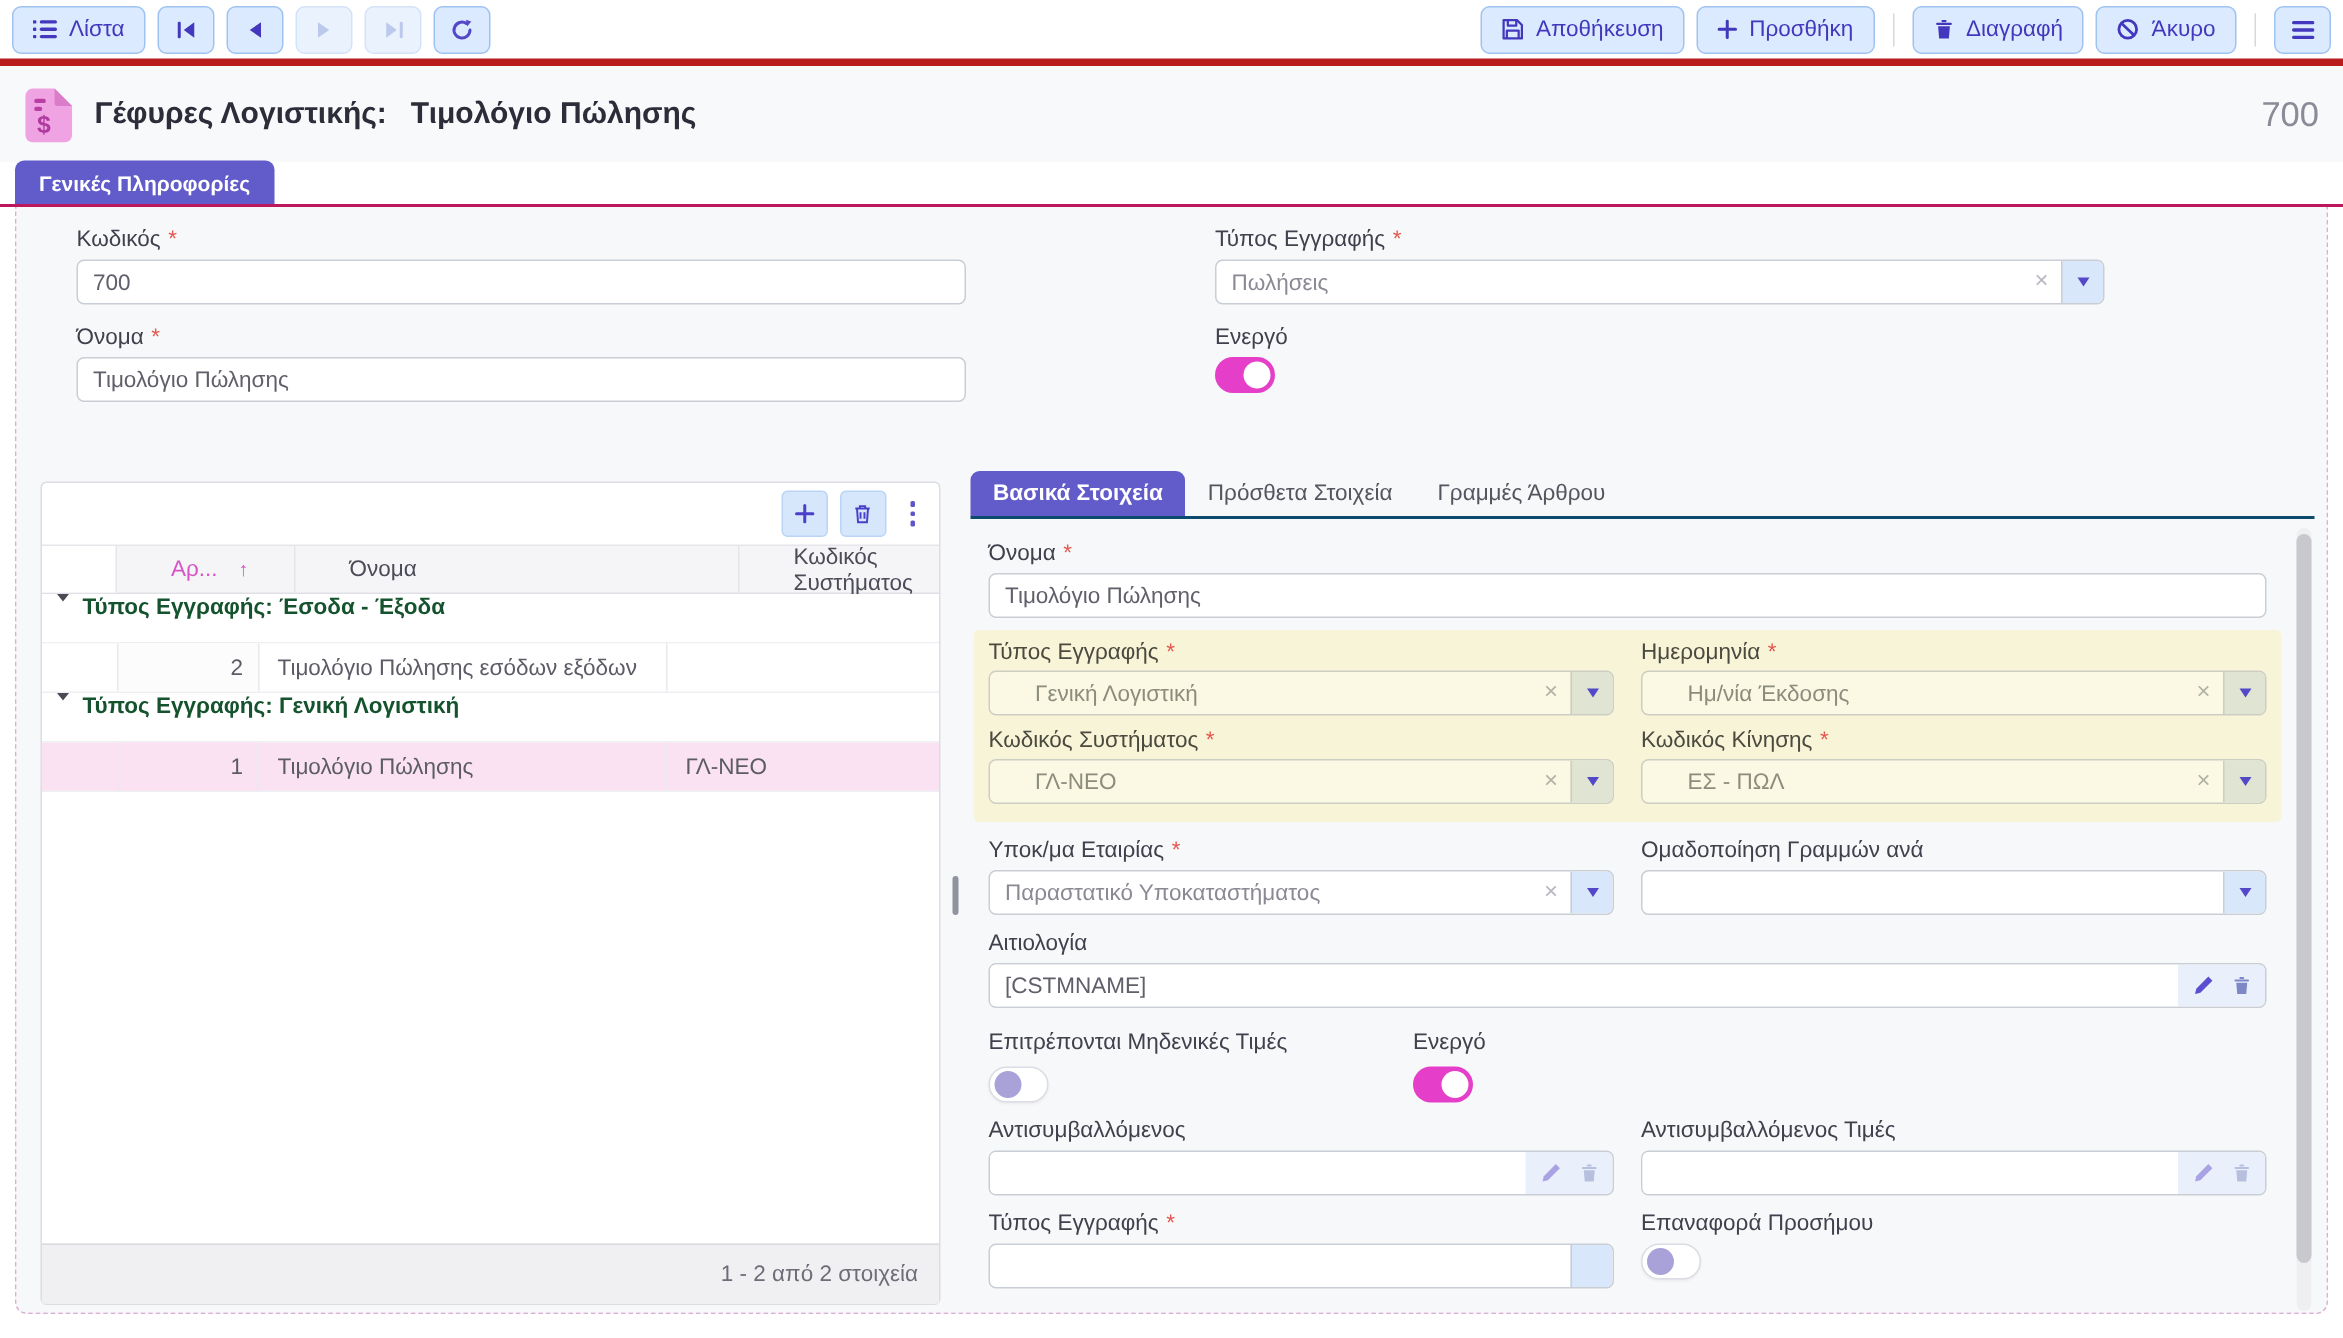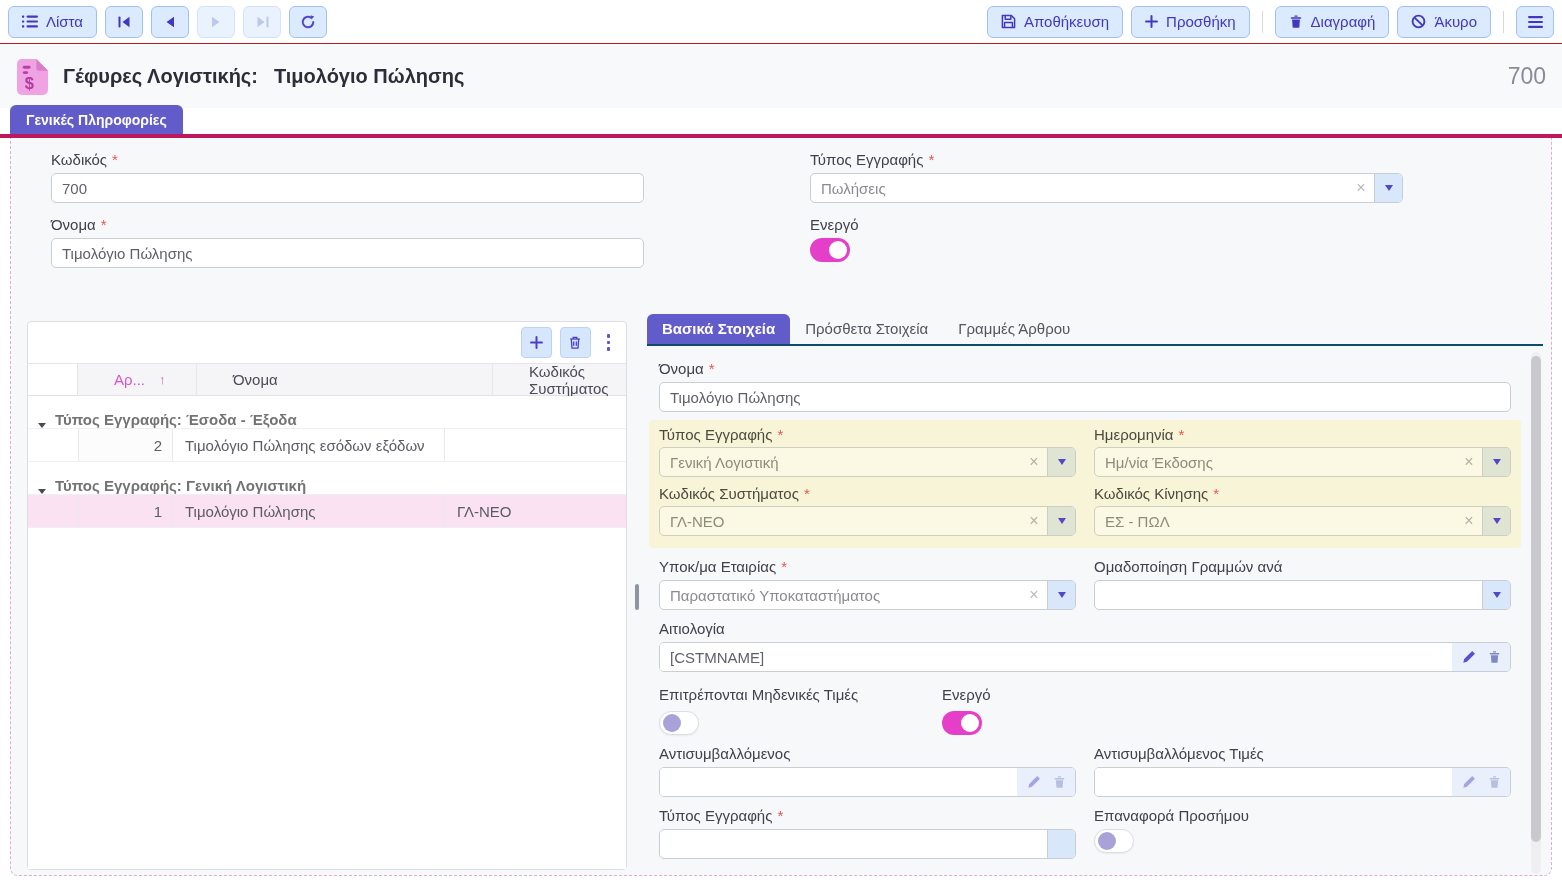--- a/index.html
+++ b/index.html
@@ -3,38 +3,38 @@
 <meta charset="utf-8">
 <style>
   * { box-sizing: border-box; }
   body {
     margin: 0; width: 1562px; height: 892px; background: #fff;
     font-family: "Liberation Sans", sans-serif; overflow: hidden;
     -webkit-font-smoothing: antialiased;
   }
   
   .toolbar { height: 44px; display: flex; align-items: center; padding: 0 8px;
-    border-bottom: 1px solid #b91c1c; background: #fff; }
+    border-bottom: 5px solid #b91c1c; background: #fff; }
   .tb-left { display: flex; gap: 8px; align-items: center; }
   .tb-right { margin-left: auto; display: flex; gap: 8px; align-items: center; }
   .btn { display: flex; align-items: center; gap: 8px; height: 32px; padding: 0 13px;
     background: #dbeafe; border: 1px solid #9ec3f2; border-radius: 6px;
     color: #4338bd; font-size: 15px; cursor: pointer; font-family: inherit; }
   .btn svg { flex: 0 0 auto; }
   .btn.icon-only { width: 38px; padding: 0; justify-content: center; }
   .btn.disabled { background: #eaf2fd; border-color: #d3e3f9; color: #bcc9ec; cursor: default; }
   .sep { width: 1px; height: 22px; background: #d7d7dd; margin: 0 4px; }
   
   .titlebar { height: 64px; background: #f8f9fb; display: flex; align-items: center; padding: 0 16px; }
   .page-title { font-size: 20px; color: #2d2d3a; font-weight: 700; margin-left: 14px; }
   .page-subtitle { font-size: 20px; color: #2d2d3a; font-weight: 700; margin-left: 16px; }
   .record-id { margin-left: auto; font-size: 23px; color: #8b8b98; font-weight: 400; }
   
   .tabstrip { height: 30px; padding-left: 10px; display: flex; align-items: flex-end;
-    border-bottom: 4px solid #be185d; background: #fff; }
+    border-bottom: 2px solid #be185d; background: #fff; }
   .main-tab { background: #625bca; color: #fff; font-weight: 700; font-size: 14px;
     padding: 7px 16px 6px; border-radius: 6px 6px 0 0; cursor: pointer; }
   
   .content { margin: 0 10px; height: 738px; background: #f7f8fa;
     border: 1px dashed #dcaed4; border-top: none; border-radius: 0 0 8px 8px;
     padding: 13px 8px 0 16px; overflow: hidden; position: relative; }
   
   .lbl { font-size: 15px; color: #41414d; margin-bottom: 5px; display: block; }
   .req::after { content: "*"; color: #e4574f; margin-left: 5px; }
   .txt-input { display: block; height: 30px; background: #fff; border: 1px solid #c9cdd4;
@@ -44,21 +44,21 @@
     background: #fff; overflow: hidden; }
   .combo input { flex: 1; min-width: 0; border: none; outline: none; padding: 0 10px;
     font-size: 15px; color: #8a8a94; background: transparent; font-family: inherit; }
   .combo .clear { width: 26px; display: flex; align-items: center; justify-content: center;
     color: #b8b8c0; font-size: 16px; cursor: pointer; }
   .combo .ddl { width: 28px; background: #d9e7fa; border: none;
     border-left: 1px solid #c9cdd4; display: flex; align-items: center; justify-content: center;
     cursor: pointer; padding: 0; }
   .caret { width: 0; height: 0; border-left: 4.5px solid transparent;
     border-right: 4.5px solid transparent; border-top: 6px solid #5348c8; }
-  .combo.yellow { background: #fbf9e4; border-color: #cdcec2; }
+  .combo.yellow { background: #fbf9e4; border-color: #cdcec2; padding-left: 20px; }
   .combo.yellow input { color: #8d8d7e; }
   .combo.yellow .ddl { background: #dfe5d2; border-left-color: #cdcec2; }
   .combo.yellow .clear { color: #b2b2a6; }
   .toggle { width: 40px; height: 24px; border-radius: 13px; position: relative; cursor: pointer; }
   .toggle.on { background: #e53ec8; }
   .toggle.on .knob { position: absolute; right: 3px; top: 3px; width: 18px; height: 18px;
     border-radius: 50%; background: #fff; }
   .toggle.off { background: #fff; border: 1px solid #dcdce4;
     box-shadow: 0 1px 2px rgba(0,0,0,.06); }
   .toggle.off .knob { position: absolute; left: 3px; top: 2px; width: 18px; height: 18px;
@@ -90,22 +90,22 @@
   .kebab { display: flex; flex-direction: column; gap: 3px; padding: 0 8px; cursor: pointer; }
   .kebab i { width: 3.5px; height: 3.5px; background: #5f55cb; border-radius: 1px; }
   .grid-header { display: flex; height: 32px; background: #f5f5f8;
     border-bottom: 1px solid #e0e0e6; font-size: 15px; color: #4c4c58; flex: 0 0 auto; gap: 24px; }
   .gh-cell { display: flex; align-items: center; padding-left: 12px; border-right: 1px solid #e6e6ea; }
   .gh-sel { width: 50px; background: #fff; padding: 0; }
   .gh-num { width: 95px; color: #d655c6; gap: 14px; }
   .gh-num .arrow { font-size: 13px; }
   .gh-name { width: 272px; }
   .gh-sys { flex: 1; border-right: none; }
-  .group-row { display: flex; align-items: flex-end; height: 33px; background: #fff;
-    border-bottom: 1px solid #efeff3; font-weight: 700; color: #737373; font-size: 15px;
+  .group-row { display: flex; align-items: flex-start; height: 33px; background: #fff;
+    border-bottom: 1px solid #efeff3; font-weight: 700; color: #14532d; font-size: 15px;
     padding-left: 10px; gap: 9px; }
   .tri-down { width: 0; height: 0; border-left: 4.5px solid transparent;
     border-right: 4.5px solid transparent; border-top: 5.5px solid #4a4a55; cursor: pointer; }
   .data-row { display: flex; height: 33px; font-size: 15px; color: #5c5c66;
     border-bottom: 1px solid #efeff3; background: #fff; cursor: pointer; }
   .dr-sel { width: 50px; }
   .dr-num { width: 95px; display: flex; align-items: center; justify-content: flex-end;
     padding-right: 10px; border-left: 1px solid #e9e9ed; border-right: 1px solid #e9e9ed;
     background: #fcfcfd; }
   .dr-name { width: 272px; display: flex; align-items: center; padding-left: 12px;
@@ -359,20 +359,23 @@
         <span class="tri-down"></span>
         <span>Τύπος Εγγραφής: Γενική Λογιστική</span>
       </div>
       <div class="data-row selected">
         <div class="dr-sel"></div>
         <div class="dr-num">1</div>
         <div class="dr-name">Τιμολόγιο Πώλησης</div>
         <div class="dr-sys">ΓΛ-ΝΕΟ</div>
       </div>
       <div class="grid-spacer"></div>
+      <div class="grid-footer">
+        <span>1 - 2 από 2 στοιχεία</span>
+      </div>
     </div>
 
     <div class="splitter">
       <div class="handle"></div>
     </div>
 
     <div class="detail-panel">
       <div class="detail-tabs">
         <div class="dtab active">Βασικά Στοιχεία</div>
         <div class="dtab">Πρόσθετα Στοιχεία</div>

